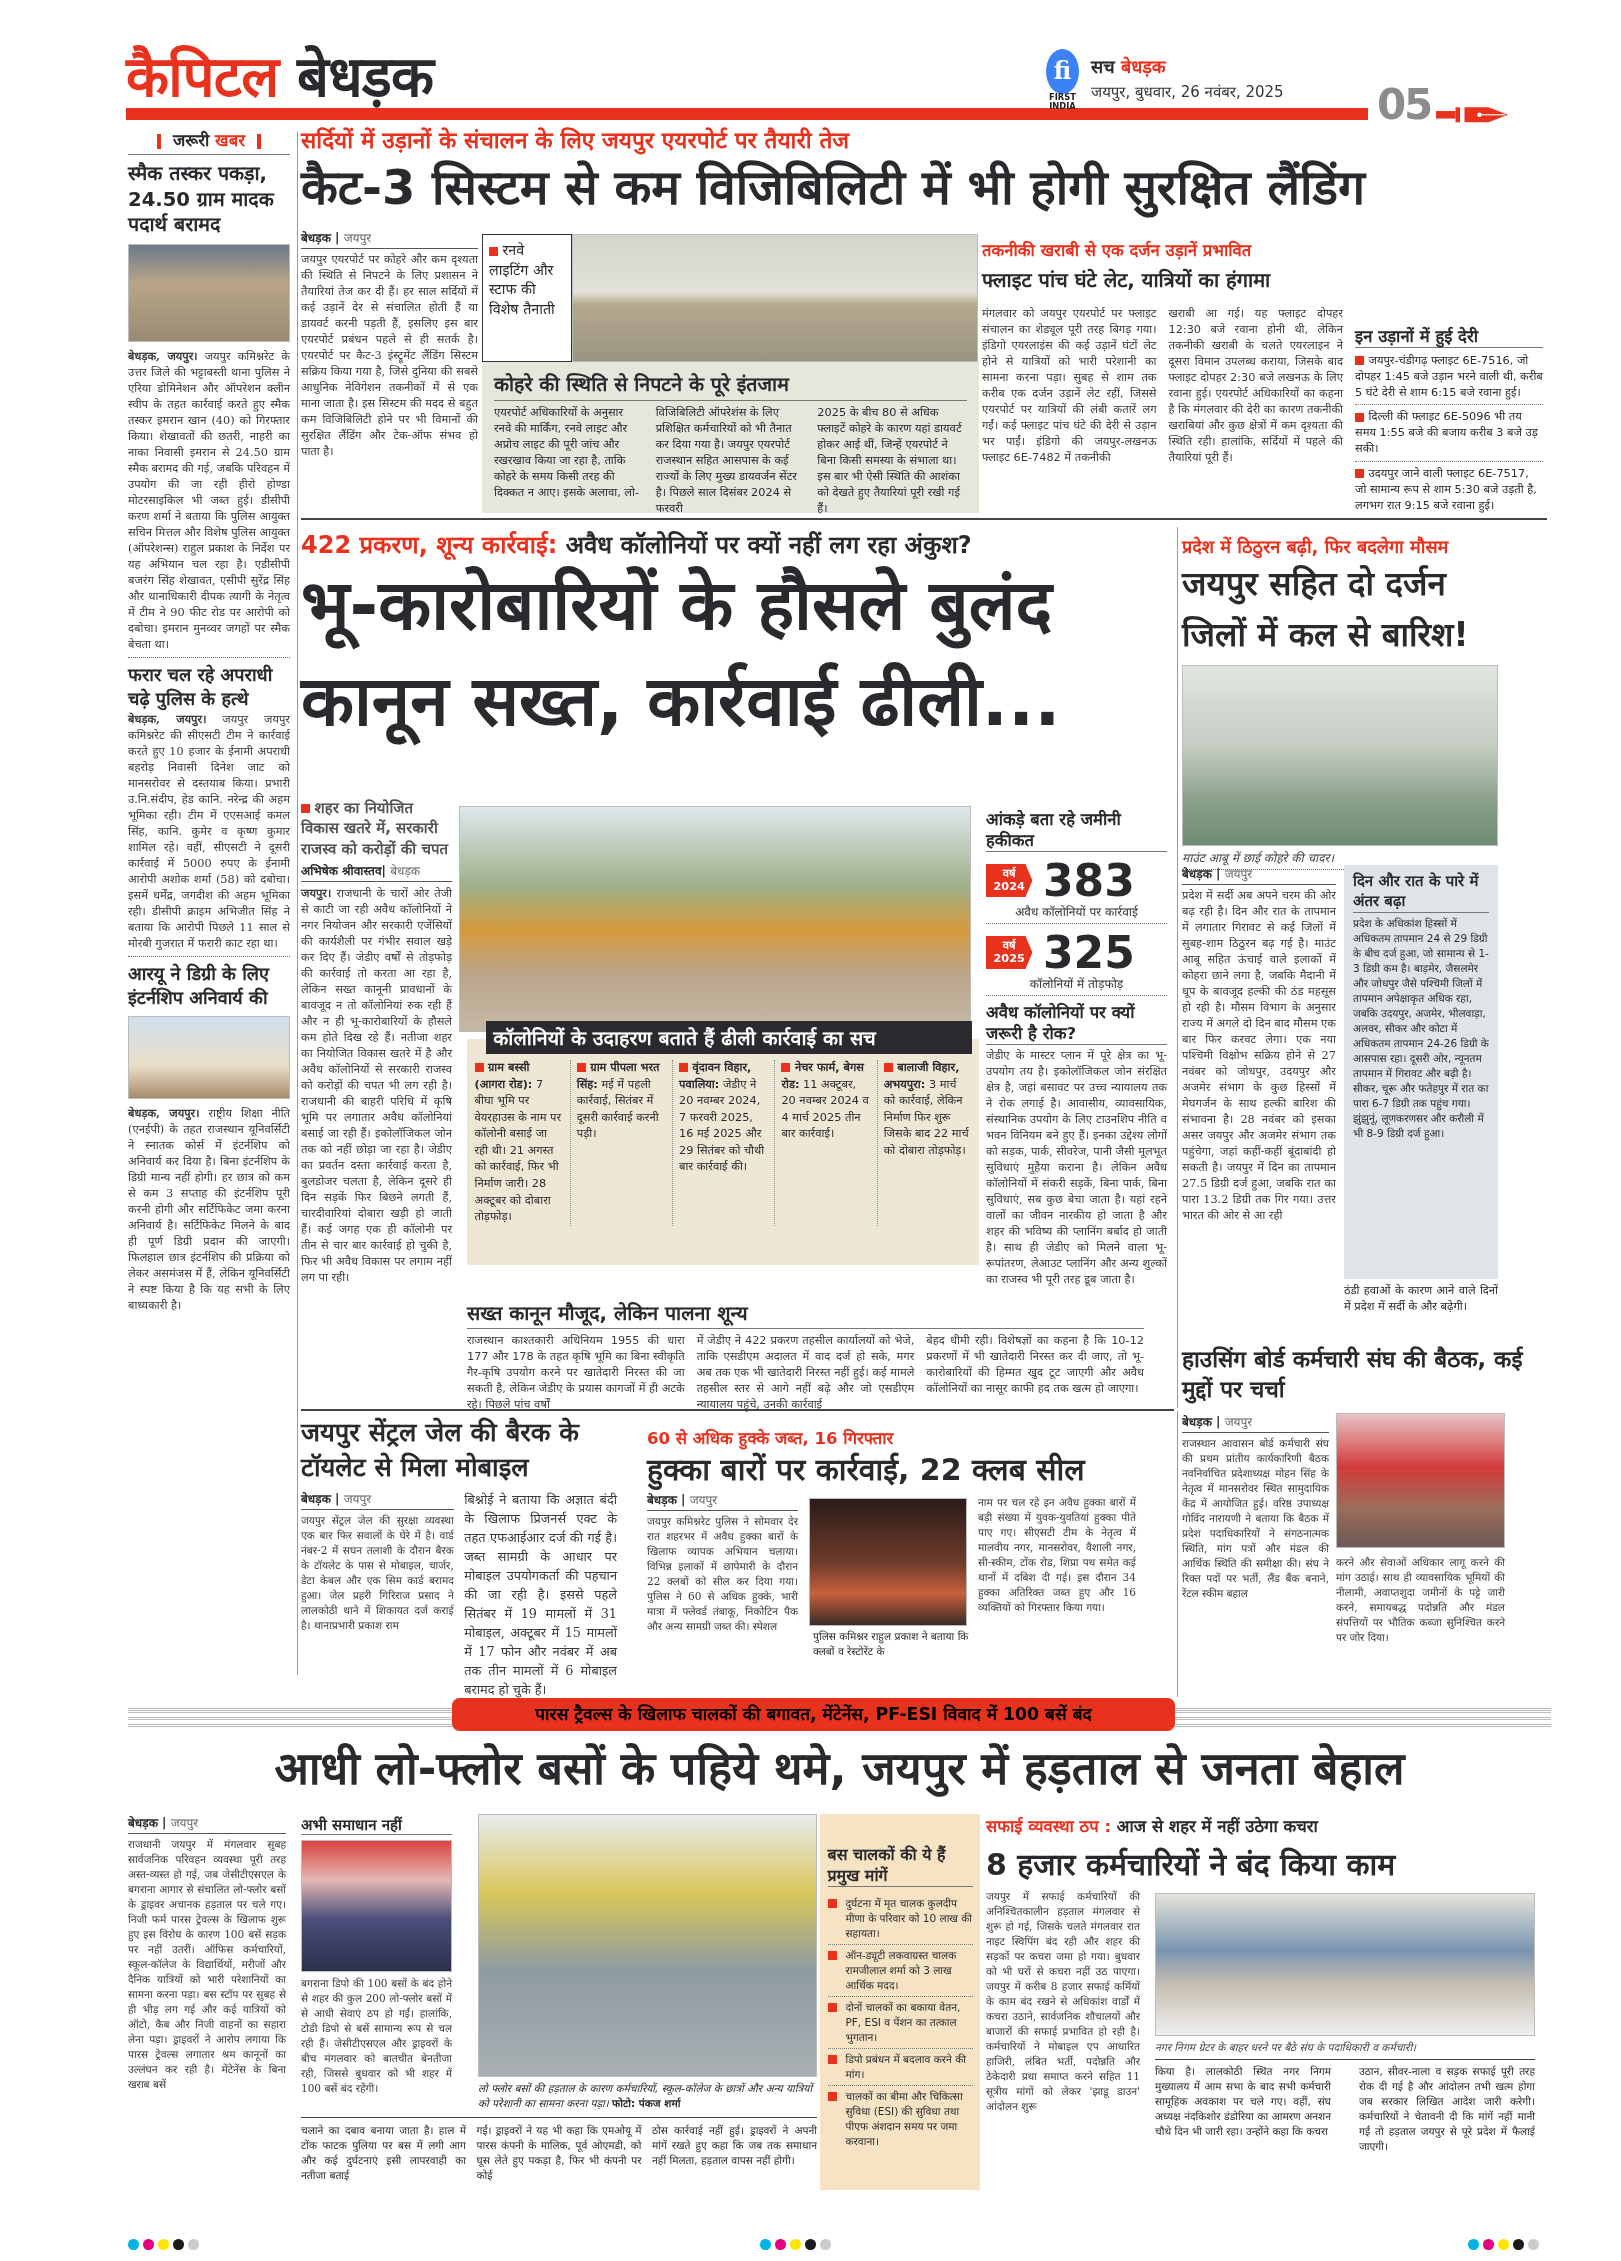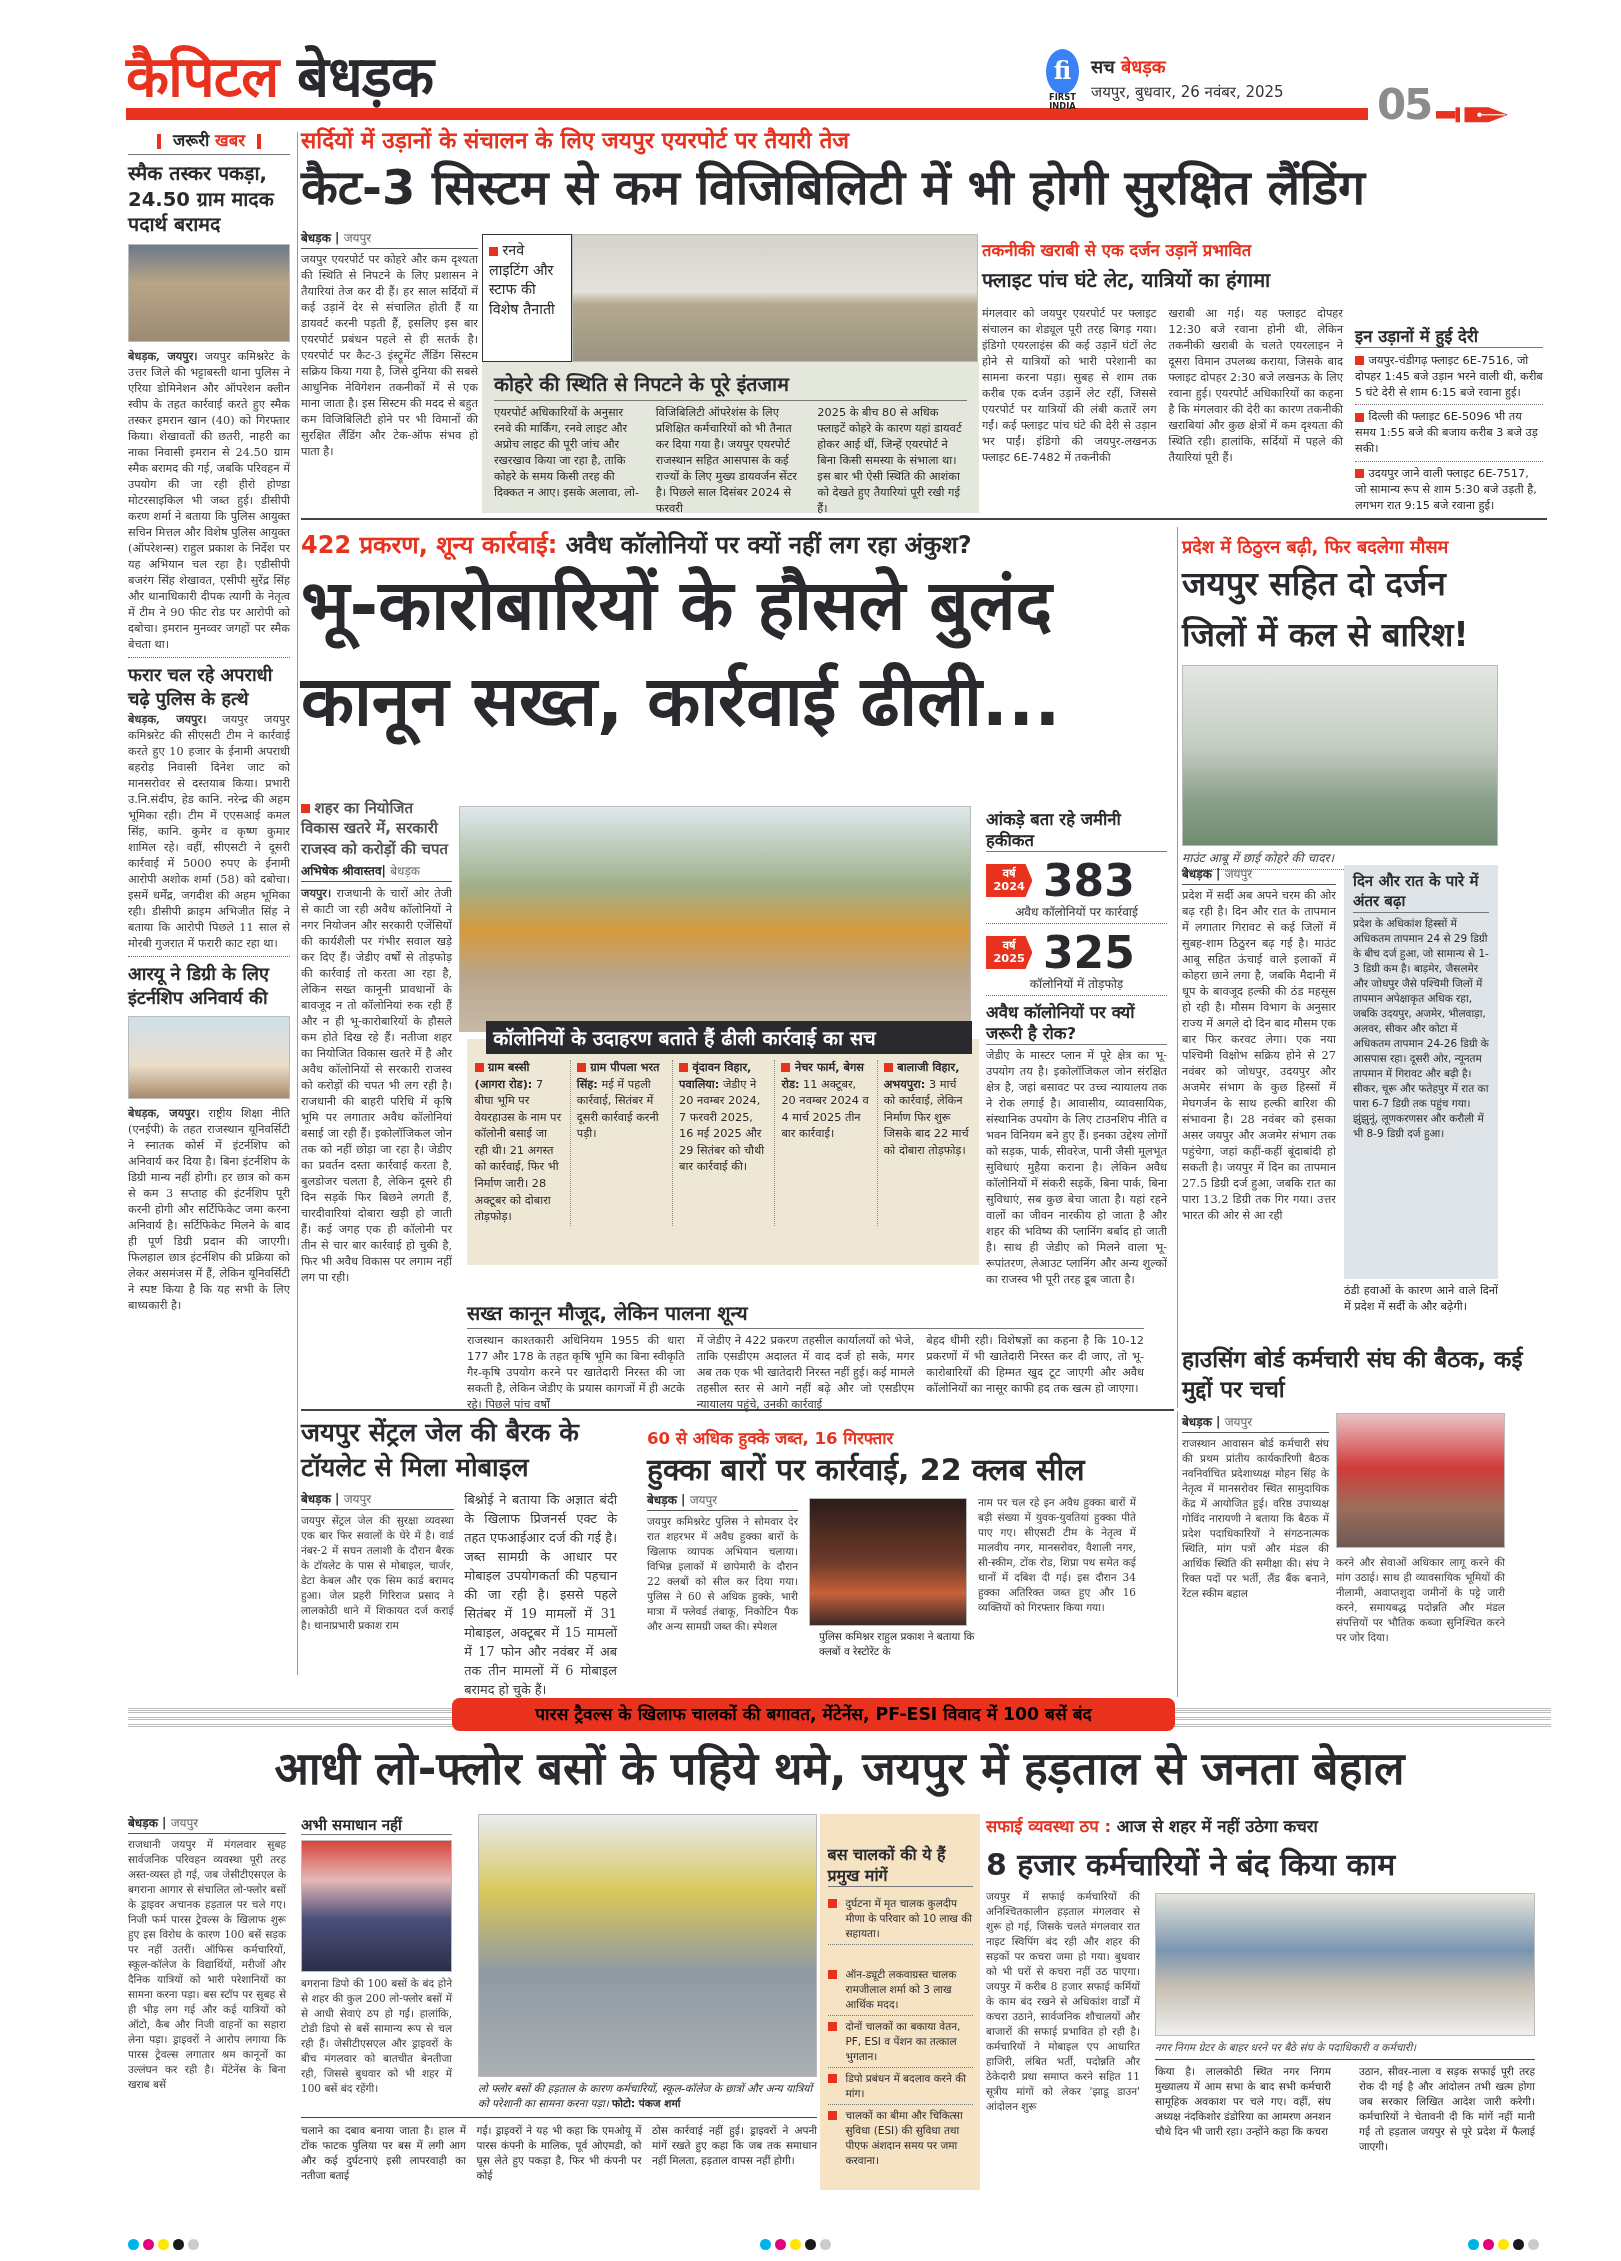--- a/index.html
+++ b/index.html
@@ -220,21 +220,21 @@
 </div>
 
 <div class="abs" style="left:647px;top:1426px;width:527px;height:275px">
   <div class="kicker" style="font-size:16.6px">60 से अधिक हुक्के जब्त, 16 गिरफ्तार</div>
   <div class="hl" style="font-size:30px;line-height:41px">हुक्का बारों पर कार्रवाई, 22 क्लब सील</div>
   <div class="abs" style="left:0;top:65px;width:151px">
     <div class="byline"><span>बेधड़क</span> | <span class="loc">जयपुर</span></div>
     <div class="body-text" style="font-size:10.5px;line-height:15px">जयपुर कमिश्नरेट पुलिस ने सोमवार देर रात शहरभर में अवैध हुक्का बारों के खिलाफ व्यापक अभियान चलाया। विभिन्न इलाकों में छापेमारी के दौरान 22 क्लबों को सील कर दिया गया। पुलिस ने 60 से अधिक हुक्के, भारी मात्रा में फ्लेवर्ड तंबाकू, निकोटिन पैक और अन्य सामग्री जब्त की। स्पेशल</div>
   </div>
   <div class="abs photo" style="left:162px;top:72px;width:158px;height:128px;background:linear-gradient(180deg,#2c1c1a,#6d3b2a 50%,#c7603a 75%,#3a2a28)"></div>
-  <div class="abs" style="left:172px;top:203px;width:158px;font-size:10.5px;line-height:15px">पुलिस कमिश्नर राहुल प्रकाश ने बताया कि क्लबों व रेस्टोरेंट के</div>
+  <div class="abs" style="left:166px;top:203px;width:158px;font-size:10.5px;line-height:15px">पुलिस कमिश्नर राहुल प्रकाश ने बताया कि क्लबों व रेस्टोरेंट के</div>
   <div class="abs body-text" style="left:331px;top:69px;width:158px;font-size:10.5px;line-height:15px">नाम पर चल रहे इन अवैध हुक्का बारों में बड़ी संख्या में युवक-युवतियां हुक्का पीते पाए गए। सीएसटी टीम के नेतृत्व में मालवीय नगर, मानसरोवर, वैशाली नगर, सी-स्कीम, टोंक रोड, शिप्रा पथ समेत कई थानों में दबिश दी गई। इस दौरान 34 हुक्का अतिरिक्त जब्त हुए और 16 व्यक्तियों को गिरफ्तार किया गया।</div>
 </div>
 <div class="vr" style="left:1177px;top:1411px;height:286px"></div>
 
 <div class="abs" style="left:128px;top:1707px;width:1423px;height:19.6px;background:repeating-linear-gradient(0deg,#bbb 0 0.8px,#fff 0.8px 2.3px)"></div>
 <div class="abs" style="left:452px;top:1698px;width:723px;height:33px;background:#e8321e;color:#000000;font-weight:bold;font-size:17.3px;line-height:33px;text-align:center;border-radius:7.5px">पारस ट्रैवल्स के खिलाफ चालकों की बगावत, मेंटेनेंस, PF-ESI विवाद में 100 बसें बंद</div>
 <div class="abs hl" style="left:128px;top:1739px;width:1423px;font-size:45px;line-height:60px;text-align:center">आधी लो-फ्लोर बसों के पहिये थमे, जयपुर में हड़ताल से जनता बेहाल</div>
 
 <div class="abs" style="left:128px;top:1814px;width:158px">
   <div class="byline"><span>बेधड़क</span> | <span class="loc">जयपुर</span></div>
@@ -256,21 +256,21 @@
   <div style="flex:1">गईं। ड्राइवरों ने यह भी कहा कि एमओयू में पारस कंपनी के मालिक, पूर्व ओएमडी, को घूस लेते हुए पकड़ा है, फिर भी कंपनी पर कोई</div>
   <div style="flex:1">ठोस कार्रवाई नहीं हुई। ड्राइवरों ने अपनी मांगें रखते हुए कहा कि जब तक समाधान नहीं मिलता, हड़ताल वापस नहीं होगी।</div>
 </div>
 <div class="abs box-beige" style="left:820px;top:1814px;width:160px;height:376px;padding:30px 7.5px 7.5px 7.5px">
   <div class="hl" style="font-size:16px;line-height:21px;border-bottom:1.5px solid #777;margin-bottom:6px">बस चालकों की ये हैं प्रमुख मांगें</div>
   <div id="demands-list">
       <div style="font-size: 10.5px; line-height: 15px; padding: 3px 0px; display: flex; gap: 4.5px; border-bottom: 1.5px dotted rgb(119, 119, 119);">
         <span class="sq" style="flex: 0 0 auto; margin-top: 3px;"></span>
         <span>दुर्घटना में मृत चालक कुलदीप मीणा के परिवार को 10 लाख की सहायता।</span>
       </div>
-      <div style="font-size: 10.5px; line-height: 15px; padding: 3px 0px; display: flex; gap: 4.5px; border-bottom: 1.5px dotted rgb(119, 119, 119); margin-top: 19px;">
+      <div style="font-size: 10.5px; line-height: 15px; padding: 3px 0px; display: flex; gap: 4.5px; border-bottom: 1.5px dotted rgb(119, 119, 119);">
         <span class="sq" style="flex: 0 0 auto; margin-top: 3px;"></span>
         <span>ऑन-ड्यूटी लकवाग्रस्त चालक रामजीलाल शर्मा को 3 लाख आर्थिक मदद।</span>
       </div>
       <div style="font-size: 10.5px; line-height: 15px; padding: 3px 0px; display: flex; gap: 4.5px; border-bottom: 1.5px dotted rgb(119, 119, 119);">
         <span class="sq" style="flex: 0 0 auto; margin-top: 3px;"></span>
         <span>दोनों चालकों का बकाया वेतन, PF, ESI व पेंशन का तत्काल भुगतान।</span>
       </div>
       <div style="font-size: 10.5px; line-height: 15px; padding: 3px 0px; display: flex; gap: 4.5px; border-bottom: 1.5px dotted rgb(119, 119, 119);">
         <span class="sq" style="flex: 0 0 auto; margin-top: 3px;"></span>
         <span>डिपो प्रबंधन में बदलाव करने की मांग।</span>

